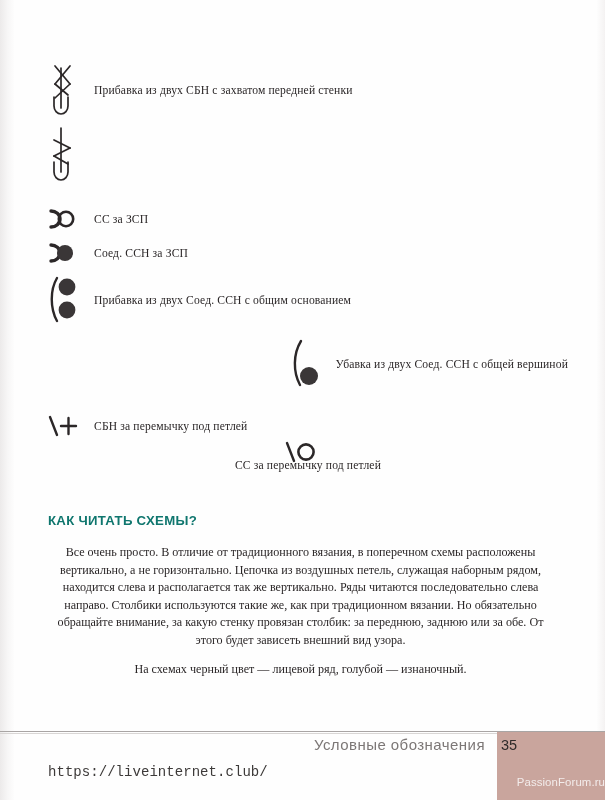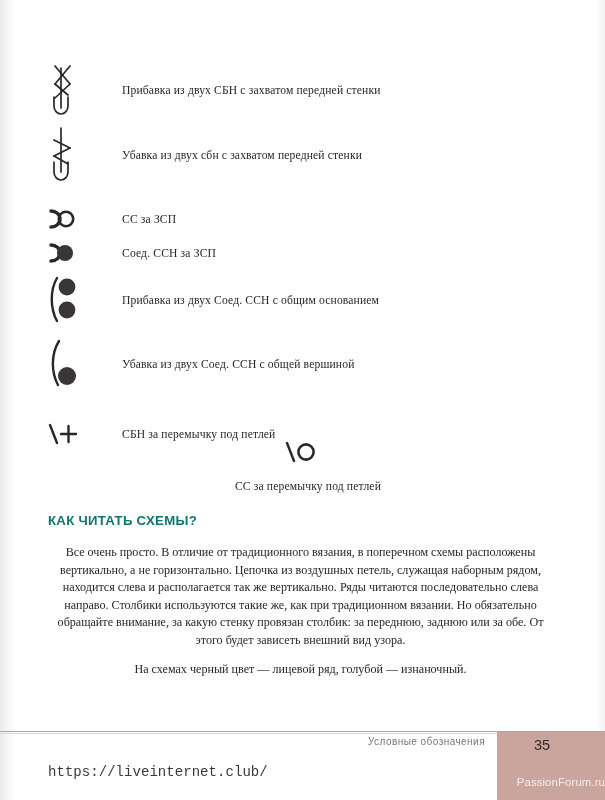--- a/index.html
+++ b/index.html
@@ -40,21 +40,20 @@
   .legend {
     position: absolute;
     left: 48px;
     top: 62px;
     width: 520px;
   }
   .legend-row {
     display: flex;
     align-items: center;
     position: relative;
-    gap: 28px;
   }
   .sym {
     width: 46px;
     min-width: 46px;
     height: 100%;
     position: relative;
   }
   .sym svg { display: block; }
   .legend-label {
     font-family: "Liberation Serif", serif;
@@ -63,22 +62,22 @@
     color: #2b2728;
     white-space: nowrap;
   }
 
   
   .row-a { height: 56px; }
   .row-b { height: 62px; margin-top: 6px; }
   .row-c { height: 30px; margin-top: 18px; }
   .row-d { height: 30px; margin-top: 4px; }
   .row-e { height: 56px; margin-top: 4px; }
-  .row-f { height: 56px; margin-top: 8px; }
-  .row-g { height: 28px; margin-top: 28px; }
+  .row-f { height: 56px; margin-top: 8px; justify-content: flex-end; }
+  .row-g { height: 28px; margin-top: 20px; }
   .row-h { height: 28px; margin-top: 4px; flex-direction: column; }
 
   .sym-abs {
     position: absolute;
     left: 0;
     top: 50%;
     transform: translateY(-50%);
   }
 
   
@@ -123,36 +122,36 @@
     right: 0;
     top: 733px;
     height: 1px;
     background: #d9d6d5;
   }
   .running-head {
     position: absolute;
     right: 120px;
     top: 736px;
     font-family: "Liberation Sans", sans-serif;
-    font-size: 10px;
+    font-size: 15px;
     letter-spacing: .45px;
     color: #7c7776;
     white-space: nowrap;
   }
   .page-block {
     position: absolute;
     left: 497px;
     top: 732px;
     width: 108px;
     height: 68px;
     background: #c9a59d;
   }
   .page-number {
     position: absolute;
-    left: 510px;
+    left: 477px;
     top: 731px;
     width: 64px;
     text-align: center;
     font-family: "Liberation Sans", sans-serif;
     font-size: 14.5px;
     color: #2f2b2a;
     line-height: 28px;
   }
   .watermark-right {
     position: absolute;
@@ -208,21 +207,20 @@
         <svg class="sym-abs" width="40" height="58" viewBox="0 0 40 58">
           <g stroke="#2b2728" stroke-width="1.7" fill="none" stroke-linecap="round">
             <line x1="13" y1="2" x2="13" y2="46"></line>
             <line x1="6" y1="14" x2="22" y2="22"></line>
             <line x1="22" y1="22" x2="6" y2="30"></line>
             <line x1="6" y1="30" x2="20" y2="38"></line>
             <path d="M6 36 L6 46 A7 8 0 0 0 20 46 L20 36" stroke-linejoin="round"></path>
           </g>
         </svg>
       </div>
-      <div class="legend-label">Убавка из двух сбн с захватом передней стенки</div>
     </div>
 
     <div class="legend-row row-c">
       <div class="sym">
         <svg class="sym-abs" width="40" height="24" viewBox="0 0 40 24">
           <g stroke="#2b2728" fill="none">
             <path d="M3 4 A9 8 0 0 1 3 20" stroke-width="3.4" stroke-linecap="round"></path>
             <circle cx="18" cy="12" r="7.2" stroke-width="2.6"></circle>
           </g>
         </svg>

